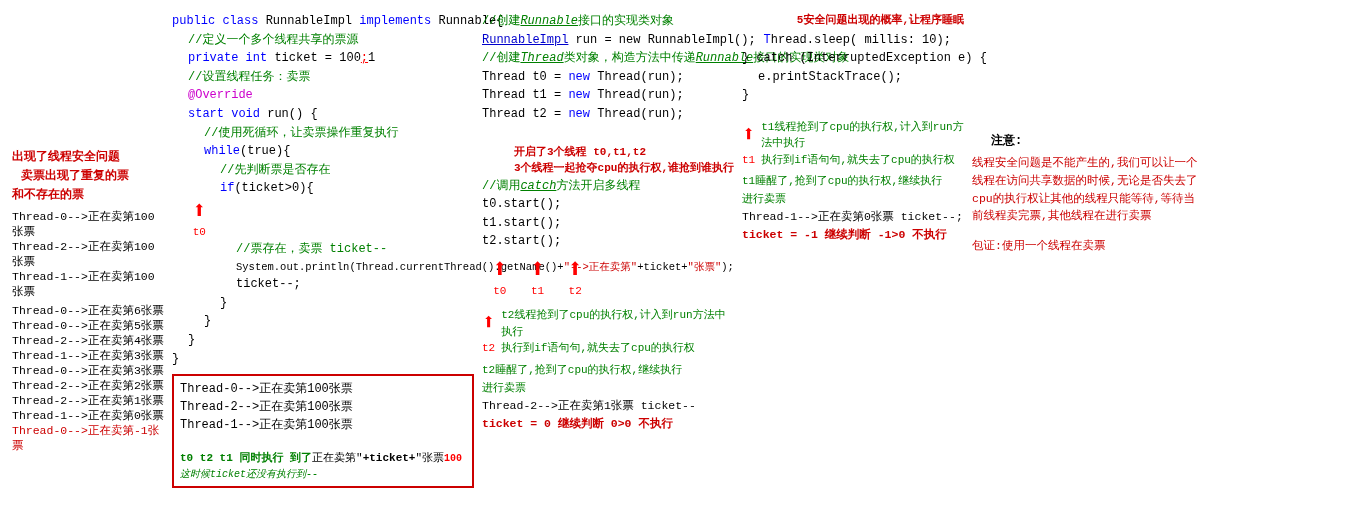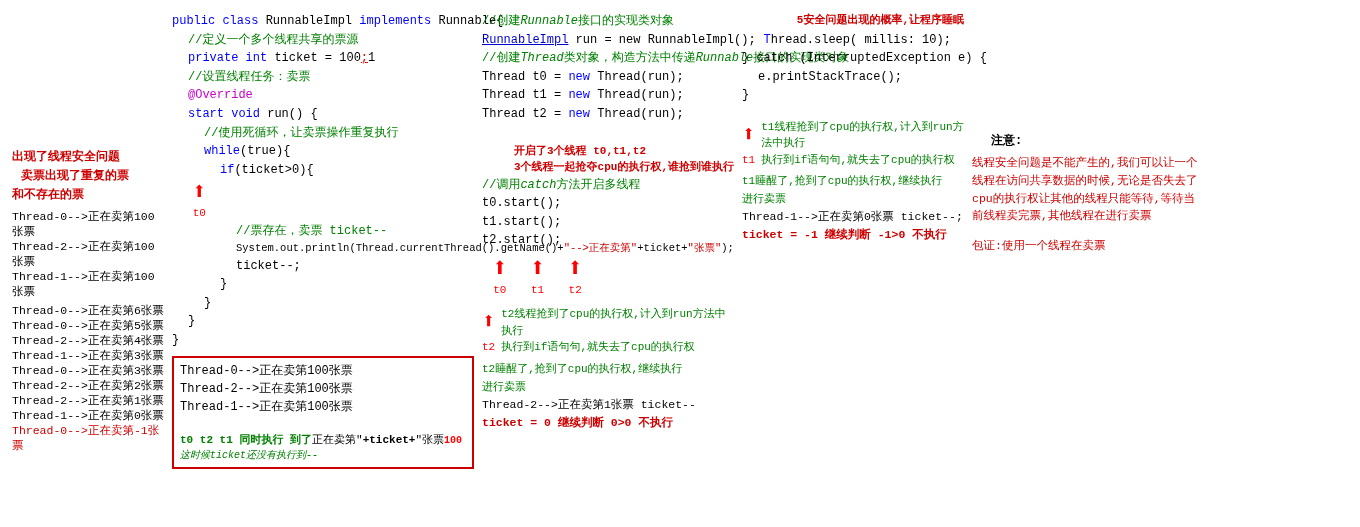--- a/index.html
+++ b/index.html
@@ -94,21 +94,21 @@
       background: #fff;
     }
     .bottom-box-inner {
       color: #000000;
       font-size: 12px;
     }
 
     
     .thread-out { color: #000000; font-size: 11.5px; }
 
-    .italic { font-style: italic; }
+    .italic { font-style: italic; text-decoration: underline; }
 
     .col-right-inner {
       padding-top: 0px;
     }
     .note-label {
       color: #000000;
       font-weight: bold;
     }
     .note-text {
       color: #CC0000;
@@ -162,20 +162,23 @@
     <div class="code-line indent1">
       <span class="keyword">start void </span><span class="black">run() {</span>
     </div>
     <div class="code-line indent2">
       <span class="comment">//使用死循环，让卖票操作重复执行</span>
     </div>
     <div class="code-line indent2">
       <span class="keyword">while</span><span class="black">(true){</span>
     </div>
     <div class="code-line indent3">
+      <span class="comment">//先判断票是否存在</span>
+    </div>
+    <div class="code-line indent3">
       <span class="keyword">if</span><span class="black">(ticket&gt;0){</span>
     </div>
 
     <div style="display:flex;align-items:flex-end;margin-left:20px;margin-top:2px;">
       <div style="display:flex;flex-direction:column;align-items:center;">
         <span class="arrow-up">⬆</span>
         <span class="thread-label">t0</span>
       </div>
     </div>
 
@@ -219,21 +222,21 @@
     <div class="code-line">
       <span class="black">Thread t0 = </span><span class="keyword">new </span><span class="black">Thread(run);</span>
     </div>
     <div class="code-line">
       <span class="black">Thread t1 = </span><span class="keyword">new </span><span class="black">Thread(run);</span>
     </div>
     <div class="code-line">
       <span class="black">Thread t2 = </span><span class="keyword">new </span><span class="black">Thread(run);</span>
     </div>
 
-    <div style="display:flex;flex-direction:row;gap:8px;margin-top:19px;align-items:flex-end;">
+    <div style="display:flex;flex-direction:column;gap:8px;margin-top:12px;align-items:flex-end;">
       <div style="flex:1;"></div>
       <div style="display:flex;flex-direction:column;">
         <span class="annotation" style="font-size:11px;color:#CC0000;">开启了3个线程 t0,t1,t2</span>
         <span class="annotation" style="font-size:11px;color:#CC0000;">3个线程一起抢夺cpu的执行权,谁抢到谁执行</span>
       </div>
     </div>
 
     <div class="code-line">
       <span class="comment">//调用<span class="italic">catch</span>方法开启多线程</span>
     </div>

